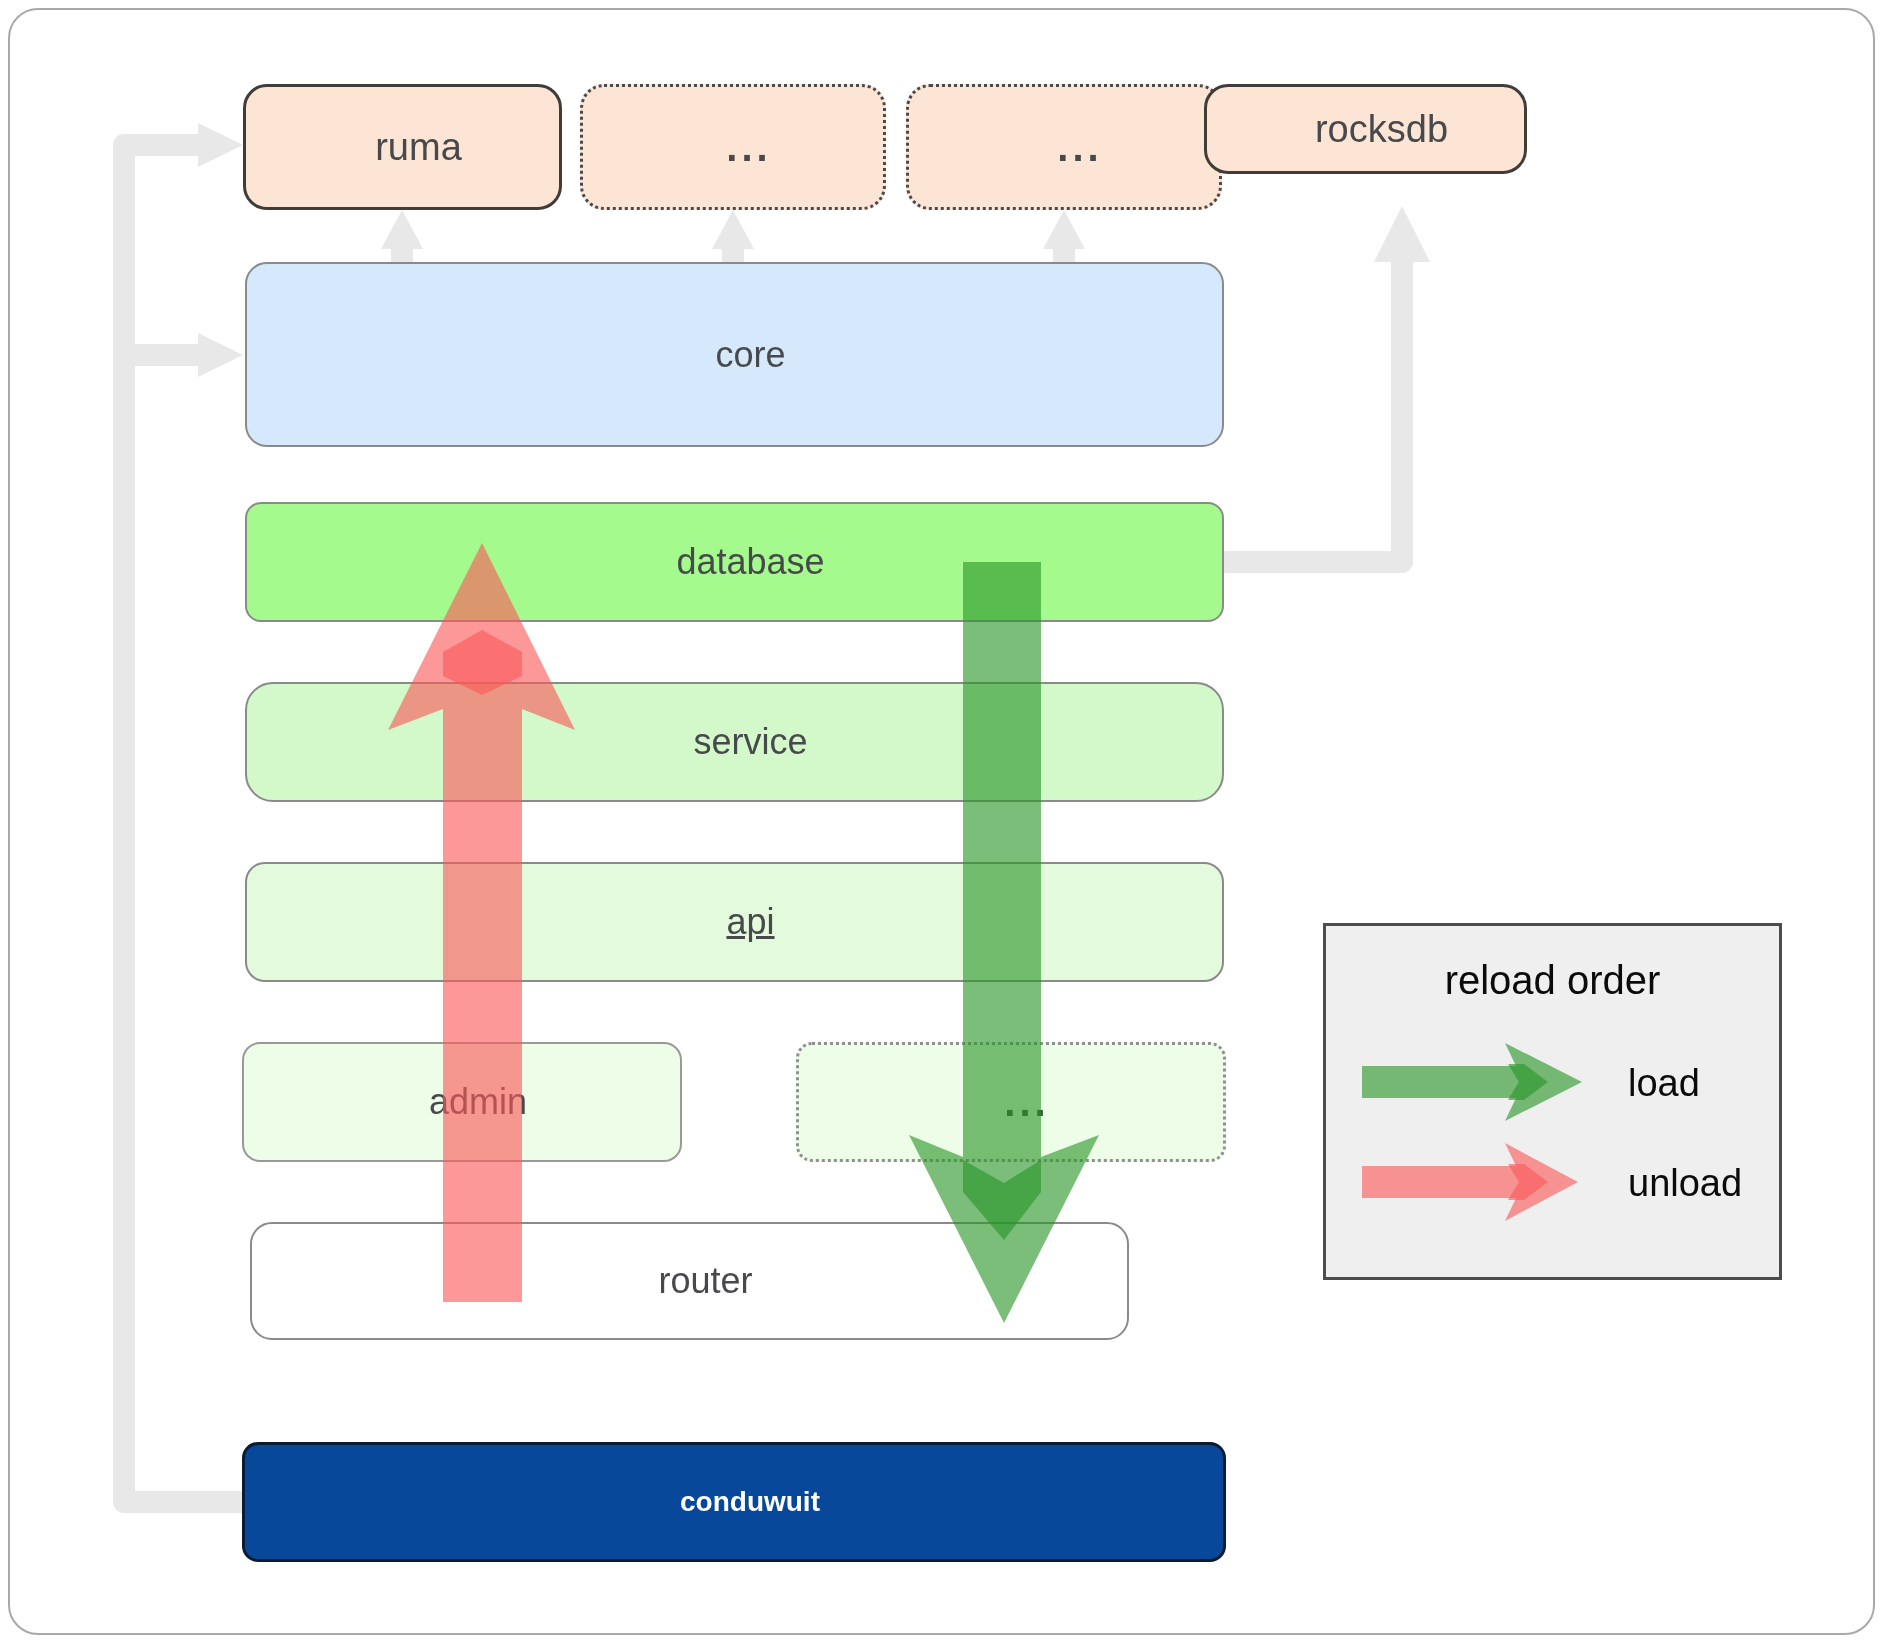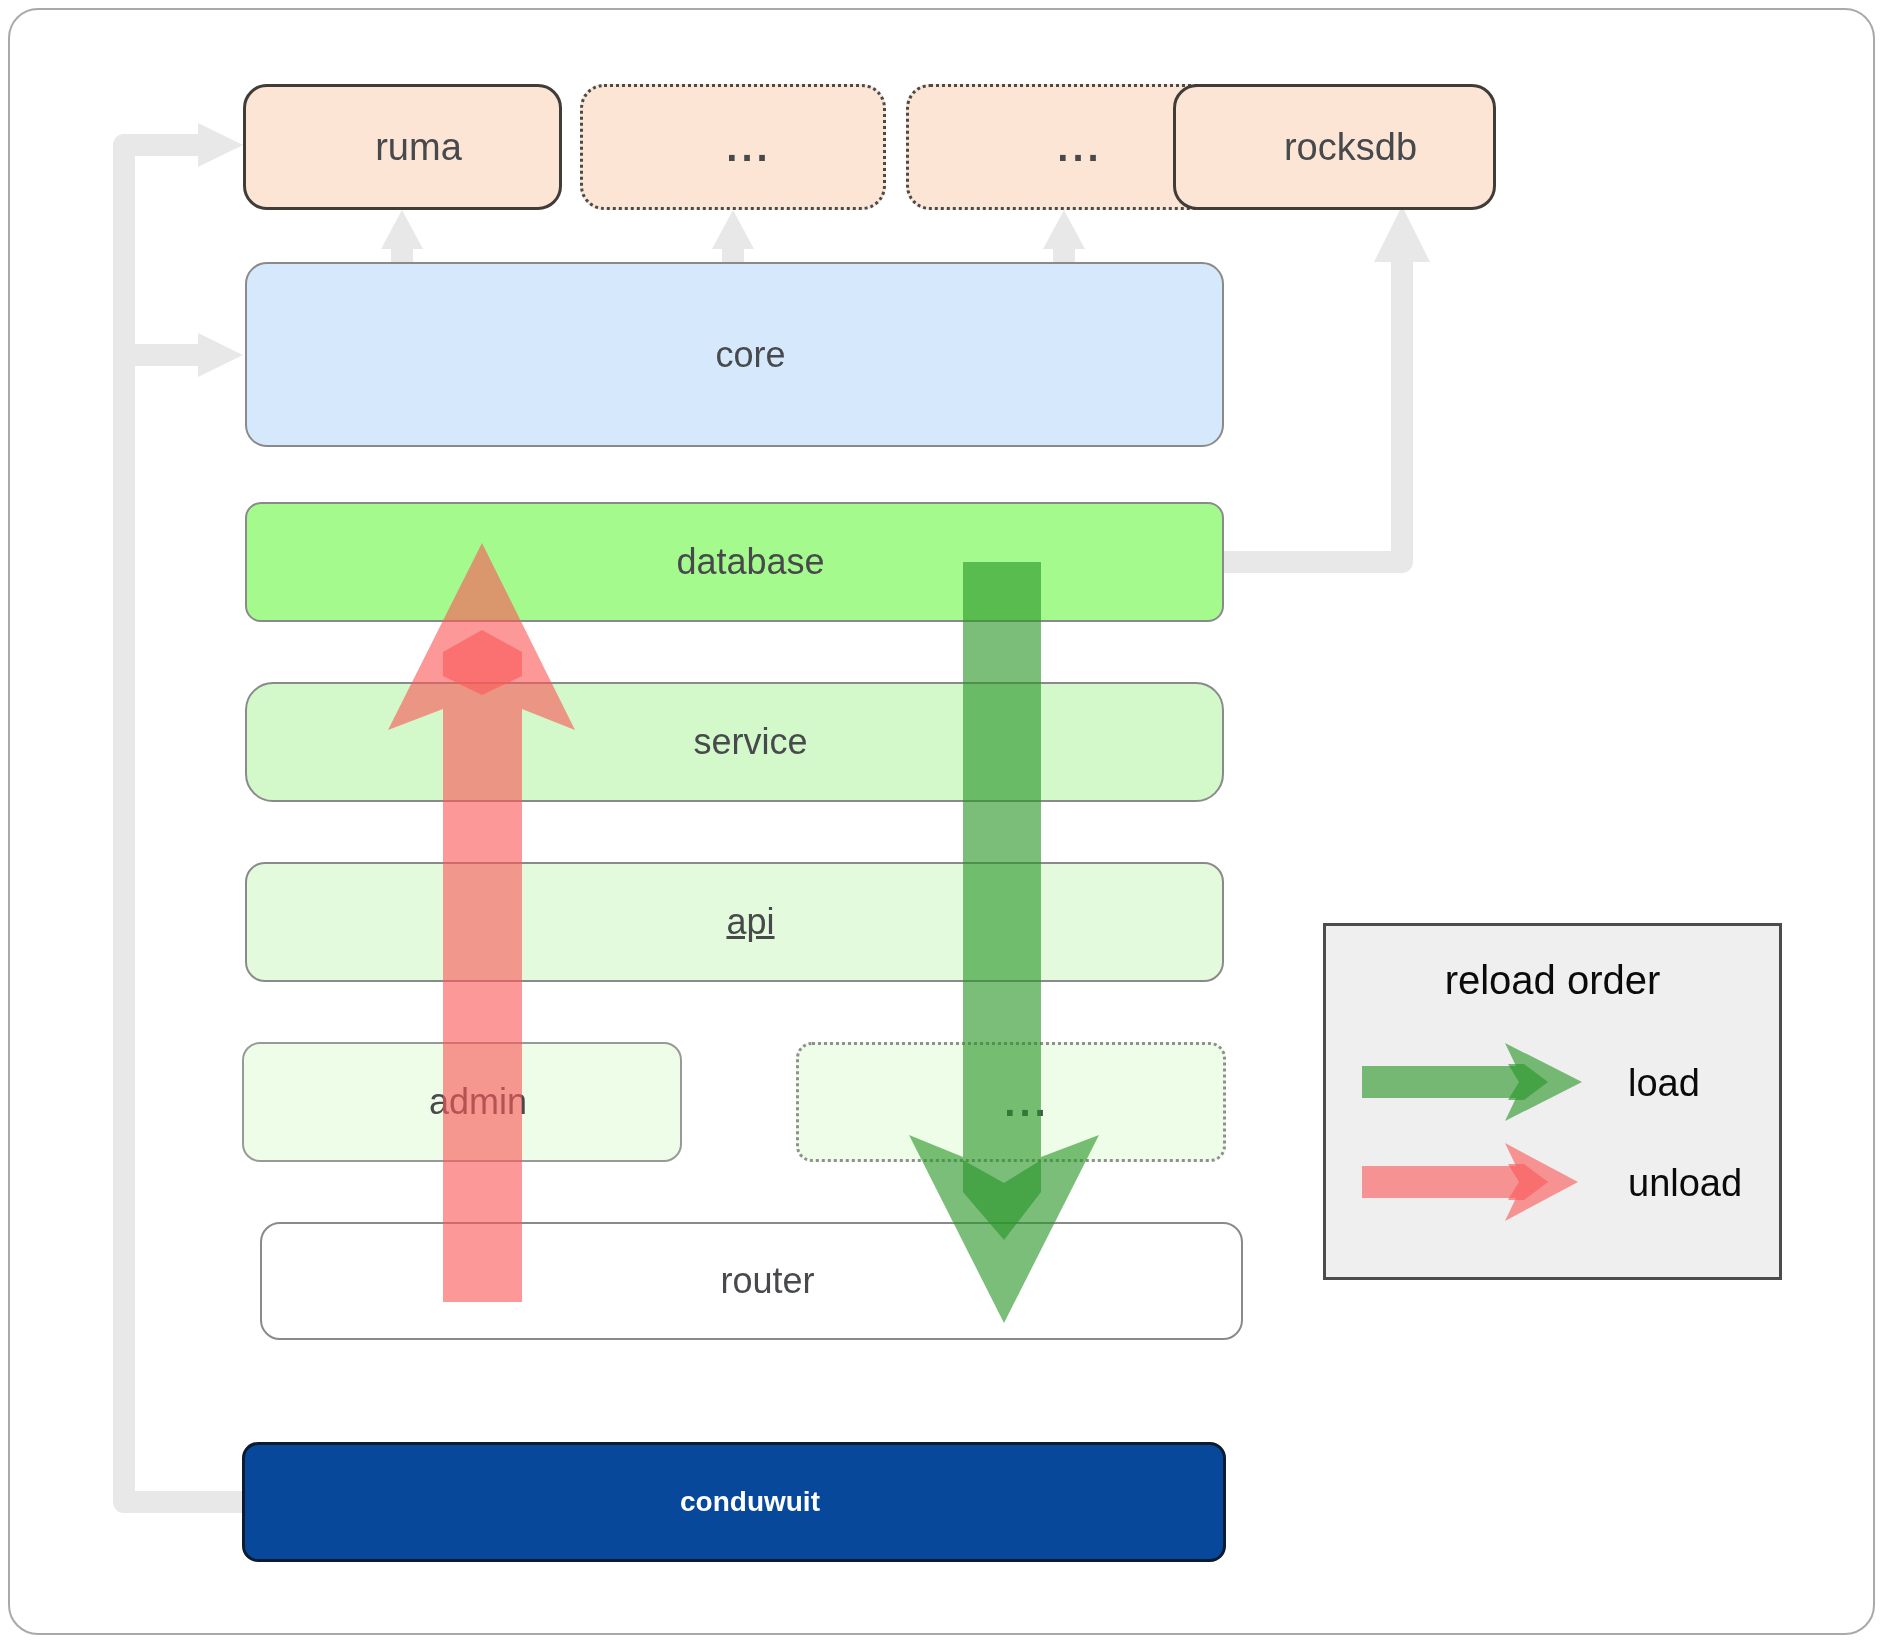--- a/index.html
+++ b/index.html
@@ -71,21 +71,21 @@
 
   <div class="node top-solid" style="left:243px;top:84px;width:319px;height:126px;">
     <span>ruma</span>
   </div>
   <div class="node top-dotted" style="left:580px;top:84px;width:306px;height:126px;">
     <span class="dots">...</span>
   </div>
   <div class="node top-dotted" style="left:906px;top:84px;width:316px;height:126px;">
     <span class="dots">...</span>
   </div>
-  <div class="node top-solid" style="left:1173px;top:84px;width:323px;height:126px;">
+  <div class="node top-solid" style="left:1204px;top:84px;width:323px;height:90px;">
     <span>rocksdb</span>
   </div>
 
   <div class="node core" style="left:245px;top:262px;width:979px;height:185px;">
     <span>core</span>
   </div>
   <div class="node database" style="left:245px;top:502px;width:979px;height:120px;">
     <span>database</span>
   </div>
   <div class="node service" style="left:245px;top:682px;width:979px;height:120px;">
@@ -93,21 +93,21 @@
   </div>
   <div class="node api" style="left:245px;top:862px;width:979px;height:120px;">
     <span>api</span>
   </div>
   <div class="node admin" style="left:242px;top:1042px;width:440px;height:120px;">
     <span>admin</span>
   </div>
   <div class="node mid-dotted" style="left:796px;top:1042px;width:430px;height:120px;">
     <span class="dots">...</span>
   </div>
-  <div class="node router" style="left:260px;top:1222px;width:983px;height:118px;">
+  <div class="node router" style="left:250px;top:1222px;width:879px;height:118px;border-radius:22px;">
     <span>router</span>
   </div>
   <div class="node conduwuit" style="left:242px;top:1442px;width:984px;height:120px;">
     <span>conduwuit</span>
   </div>
 
   <div class="legend">
     <div class="legend-title">reload order</div>
     <div class="legend-label load">load</div>
     <div class="legend-label unload">unload</div>

